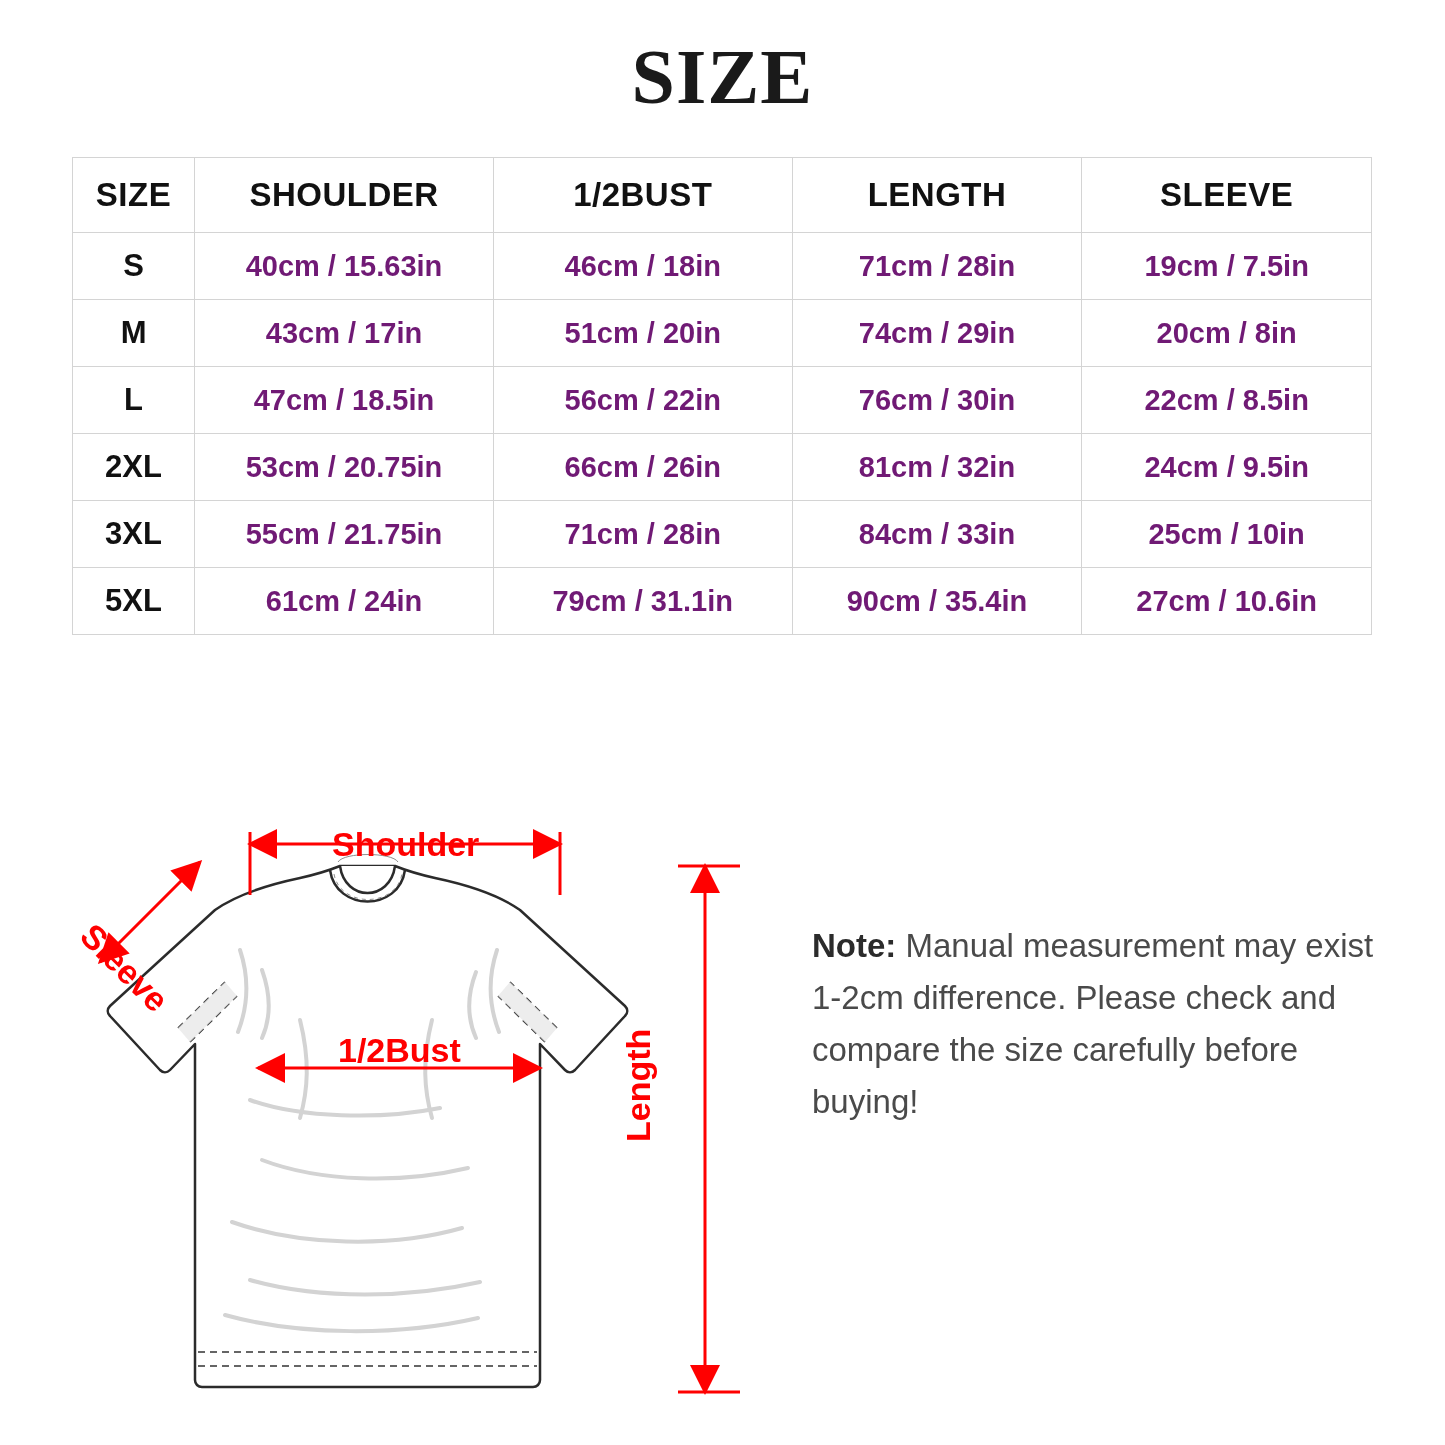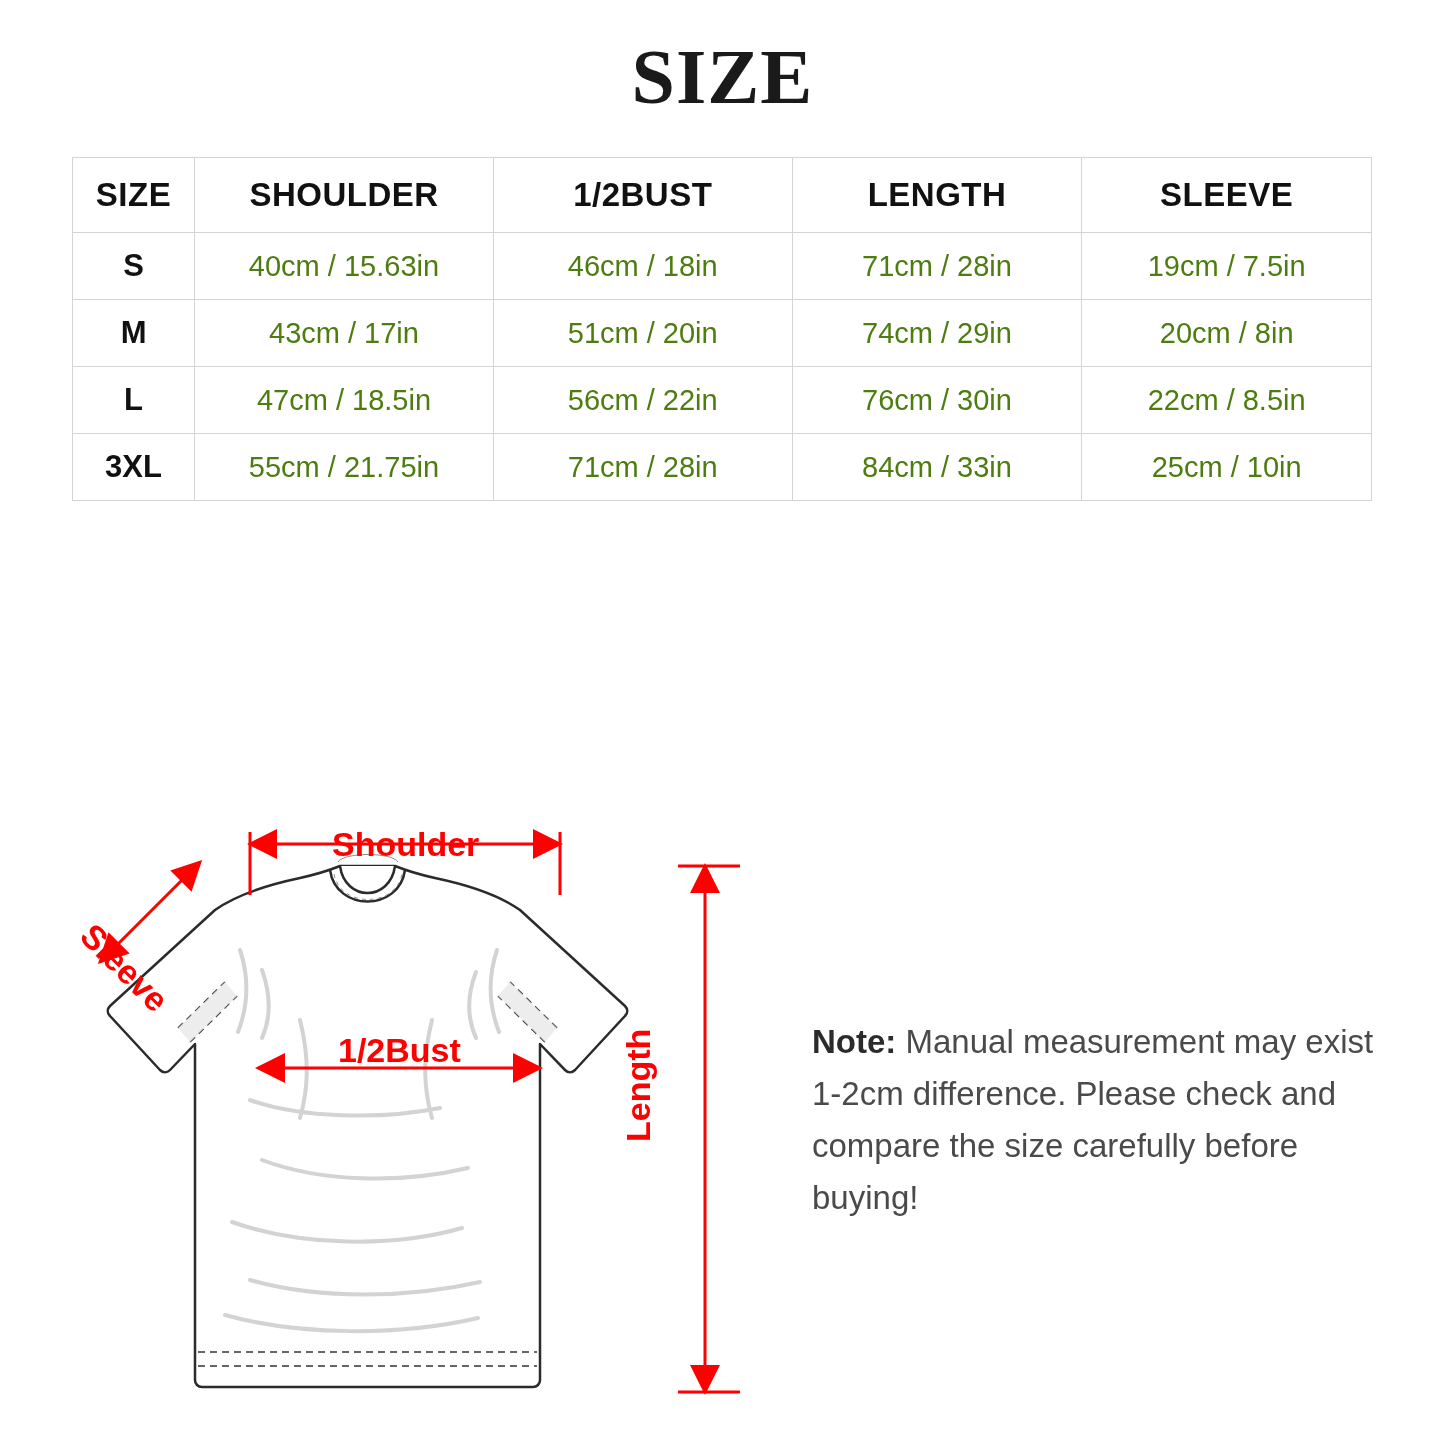--- a/index.html
+++ b/index.html
@@ -48,22 +48,22 @@
   table.size-table th {
     height: 72px;
     font-size: 33px;
     font-weight: 700;
     color: #111111;
     letter-spacing: 0.5px;
   }
   table.size-table td {
     height: 64px;
     font-size: 29px;
-    color: #4d7c0f;
-    font-weight: 400;
+    color: #701a75;
+    font-weight: 700;
   }
   table.size-table td.size-cell {
     font-size: 31px;
     font-weight: 700;
     color: #111111;
   }
   col.c-size { width: 9.4%; }
   col.c-shoulder { width: 23.0%; }
   col.c-bust { width: 23.0%; }
   col.c-length { width: 22.3%; }
@@ -76,21 +76,21 @@
     top: 770px;
     width: 790px;
     height: 640px;
   }
   .diagram svg { display: block; }
 
   
   .note {
     position: absolute;
     left: 812px;
-    top: 1016px;
+    top: 920px;
     width: 570px;
     font-size: 33px;
     line-height: 1.58;
     color: #4a4a4a;
   }
   .note .note-label {
     font-weight: 700;
     color: #2b2b2b;
   }
 </style>
@@ -133,25 +133,39 @@
         <td>20cm / 8in</td>
       </tr>
       <tr>
         <td class="size-cell">L</td>
         <td>47cm / 18.5in</td>
         <td>56cm / 22in</td>
         <td>76cm / 30in</td>
         <td>22cm / 8.5in</td>
       </tr>
       <tr>
+        <td class="size-cell">2XL</td>
+        <td>53cm / 20.75in</td>
+        <td>66cm / 26in</td>
+        <td>81cm / 32in</td>
+        <td>24cm / 9.5in</td>
+      </tr>
+      <tr>
         <td class="size-cell">3XL</td>
         <td>55cm / 21.75in</td>
         <td>71cm / 28in</td>
         <td>84cm / 33in</td>
         <td>25cm / 10in</td>
+      </tr>
+      <tr>
+        <td class="size-cell">5XL</td>
+        <td>61cm / 24in</td>
+        <td>79cm / 31.1in</td>
+        <td>90cm / 35.4in</td>
+        <td>27cm / 10.6in</td>
       </tr>
     </tbody>
   </table>
 </div>
 
 <div class="diagram">
   <svg width="790" height="650" viewBox="0 0 790 650" xmlns="http://www.w3.org/2000/svg">
     <defs>
       <marker id="arrR" markerWidth="12" markerHeight="12" refX="9" refY="5" orient="auto">
         <path d="M0,0 L10,5 L0,10 z" fill="#ff0000"></path>

